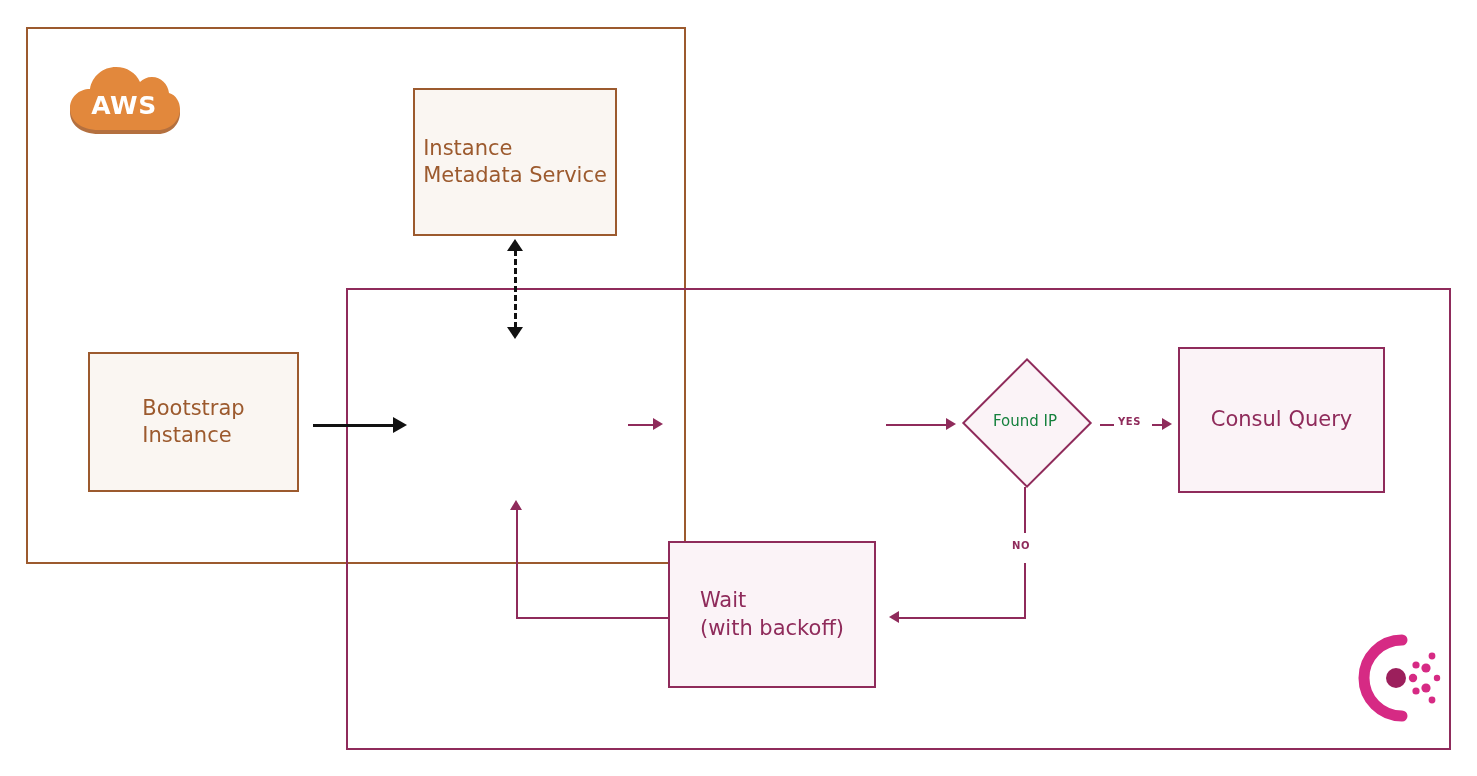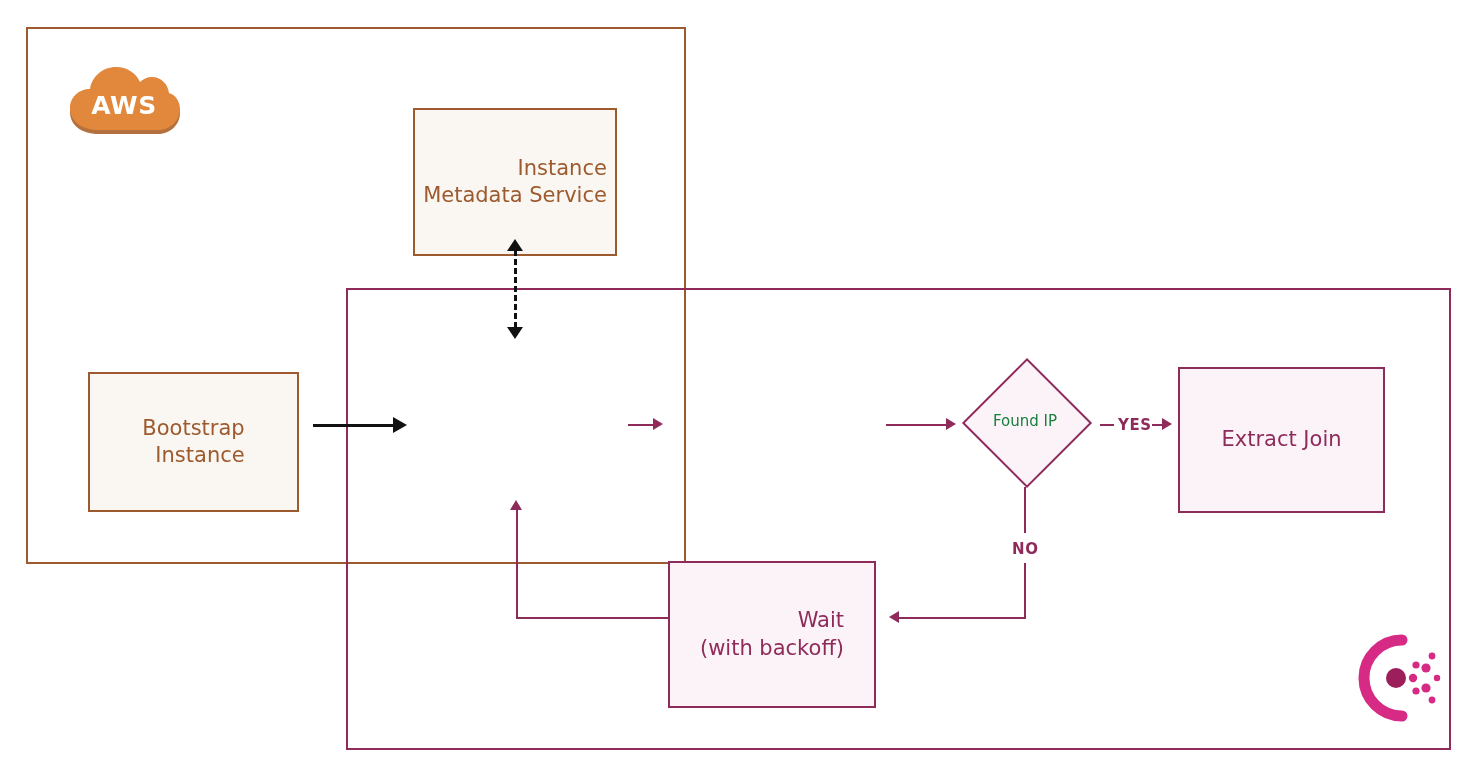--- a/index.html
+++ b/index.html
@@ -39,24 +39,23 @@
     border: 2px solid #8f2b5b;
   }
 
   
   .node {
     position: absolute;
     box-sizing: border-box;
     display: flex;
     align-items: center;
     justify-content: center;
-    text-align: right;
+    text-align: left;
     line-height: 1.3;
     white-space: pre-line;
-    margin-top: 20px;
   }
   .node-aws {
     border: 2px solid #9c5a2e;
     background: #faf6f2;
     color: #9c5a2e;
     font-size: 21px;
   }
   .node-consul {
     border: 2px solid #8f2b5b;
     background: #fbf3f7;
@@ -127,21 +126,21 @@
 
   .conn-dashed-v {
     position: absolute;
     width: 0;
     border-left: 3px dashed #111111;
   }
 
   .edge-label {
     position: absolute;
     color: #8f2b5b;
-    font-size: 15px;
+    font-size: 10px;
     font-weight: bold;
     letter-spacing: 0.6px;
     white-space: nowrap;
   }
 
   
   #aws-logo {
     position: absolute;
     left: 66px;
     top: 60px;
@@ -197,21 +196,21 @@
 Metadata Service</div>
 
   <div id="node-bootstrap" class="node node-aws">Bootstrap
 Instance</div>
 
 
 
   <div id="node-wait" class="node node-consul">Wait
 (with backoff)</div>
 
-  <div id="node-join" class="node node-consul">Extract Join</div>
+  <div id="node-join" class="node node-consul">Consul Query</div>
 
   <div id="node-decision">
     <div class="dia-shape"></div>
     <div class="dia-label">Found IP</div>
   </div>
 
   <div class="conn conn-black-h" style="left:313px; top:424px; width:80px;"></div>
   <div class="arrow arrow-right-black" style="left:393px; top:417px;"></div>
 
   <div class="conn-dashed-v" style="left:514px; top:250px; height:78px;"></div>

